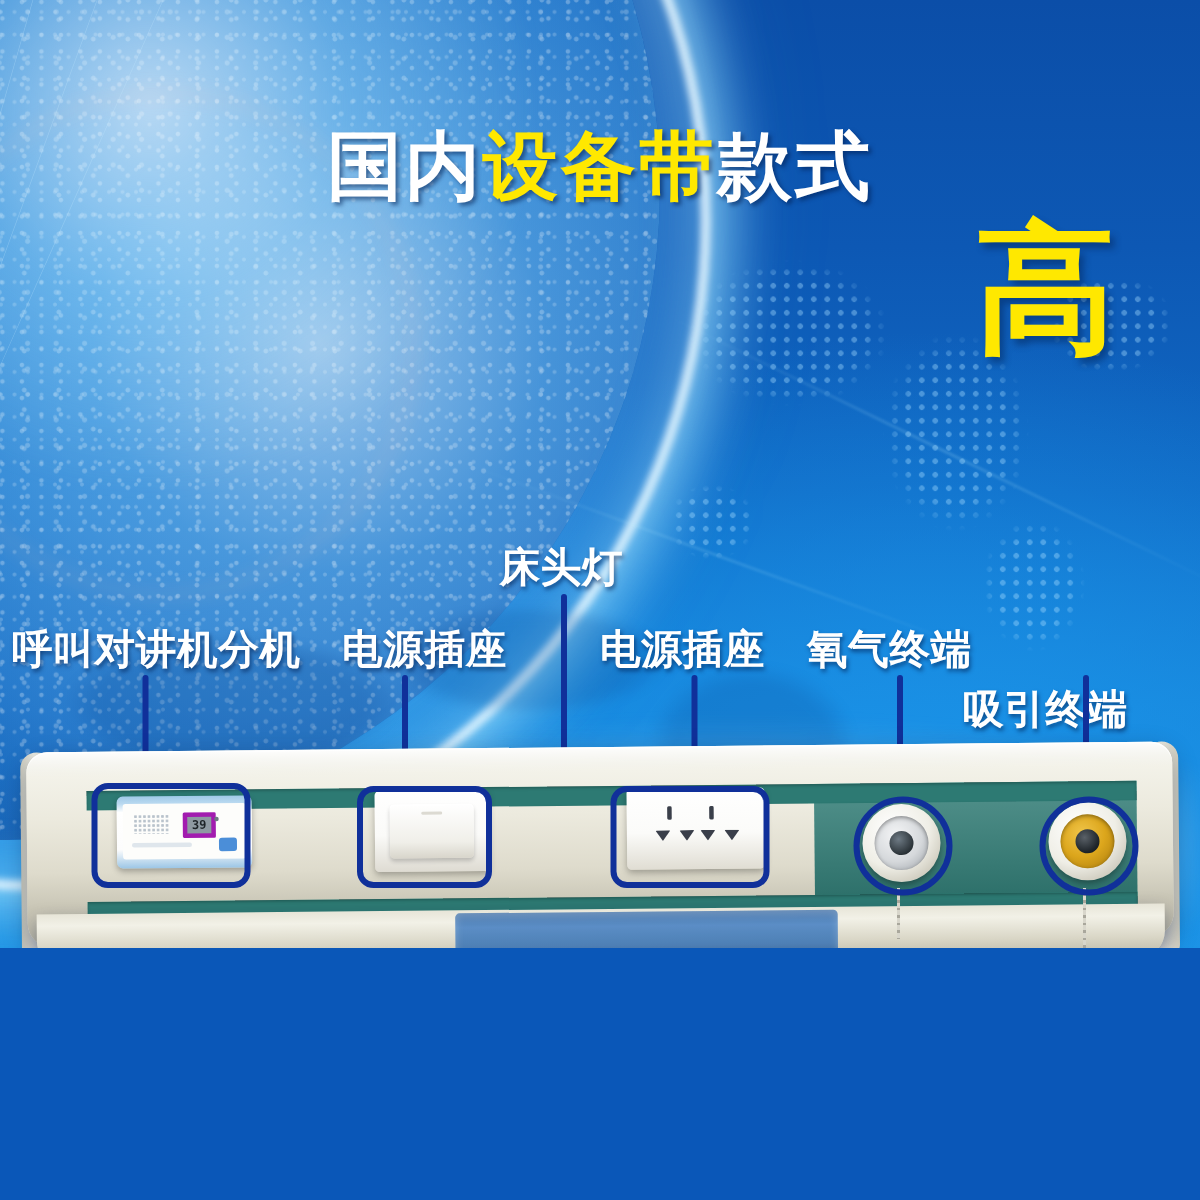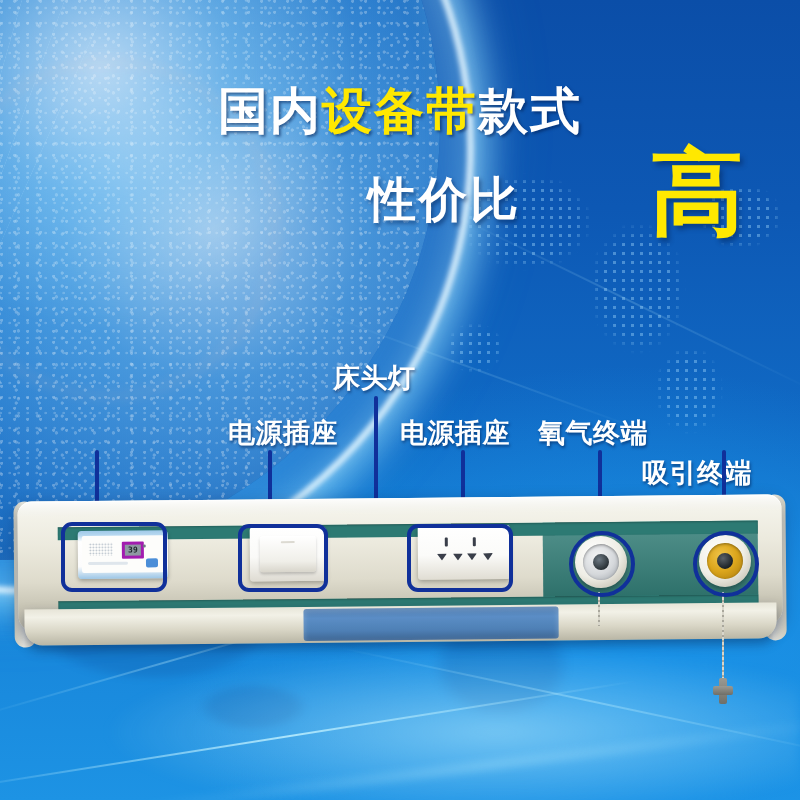--- a/index.html
+++ b/index.html
@@ -1,21 +1,21 @@
 <!DOCTYPE html>
 <html><head>
 <meta charset="utf-8">
 <style>
   html,body{margin:0;padding:0;}
   body{
     width:800px;height:800px;overflow:hidden;
     font-family:"Liberation Sans","DejaVu Sans",sans-serif;
     background:#0a57b8;
   }
-  #stage{position:relative;width:800px;height:800px;overflow:hidden;}
+  #stage{position:relative;width:800px;height:632px;overflow:hidden;}
 
   
   .bg-base{position:absolute;inset:0;
     background:
       radial-gradient(ellipse 720px 520px at 78% 86%, #1a93e8 0%, rgba(26,147,232,0) 62%),
       linear-gradient(180deg,#0b4ea8 0%, #0d58b4 26%, #1069c4 52%, #1783d8 74%, #1d93e4 100%);
   }
   
   .planet{position:absolute;left:-430px;top:-310px;width:870px;height:870px;border-radius:50%;
     background:
@@ -215,24 +215,24 @@
   <div class="streak" style="left:330px;top:700px;width:520px;transform:rotate(12deg);opacity:.45;"></div>
   <div class="streak" style="left:-40px;top:660px;width:420px;transform:rotate(-16deg);opacity:.4;"></div>
   <div class="streak" style="left:420px;top:300px;width:420px;transform:rotate(26deg);opacity:.22;"></div>
   <div class="streak" style="left:300px;top:370px;width:360px;transform:rotate(20deg);opacity:.18;"></div>
 
   <div class="headline">
     <span>国内</span><span class="hl">设备带</span><span>款式</span>
   </div>
 
   <div class="sub-row">
-    <div class="subtitle">性价比</div>
     <div class="bigword">高</div>
   </div>
 
+  <div class="callout" style="left:8px;top:415px;">呼叫对讲机分机</div>
   <div class="callout" style="left:228px;top:415px;">电源插座</div>
   <div class="callout" style="left:333px;top:360px;">床头灯</div>
   <div class="callout" style="left:400px;top:415px;">电源插座</div>
   <div class="callout" style="left:538px;top:415px;">氧气终端</div>
   <div class="callout" style="left:642px;top:415px;margin-top:40px;">吸引终端</div>
 
   <div class="leader" style="left:95px;top:450px;height:88px;"></div>
   <div class="leader" style="left:268px;top:450px;height:80px;"></div>
   <div class="leader" style="left:374px;top:396px;height:220px;"></div>
   <div class="leader" style="left:461px;top:450px;height:80px;"></div>

